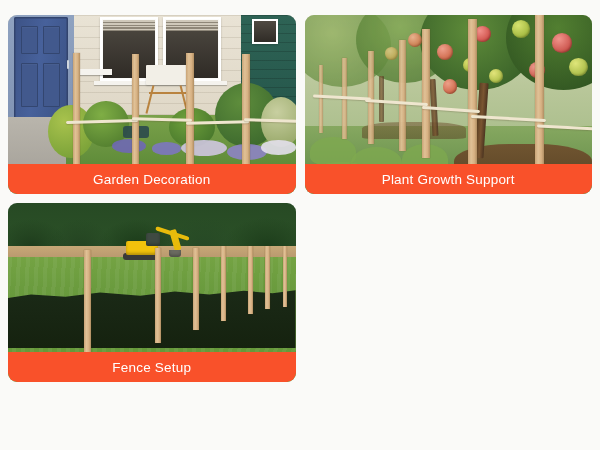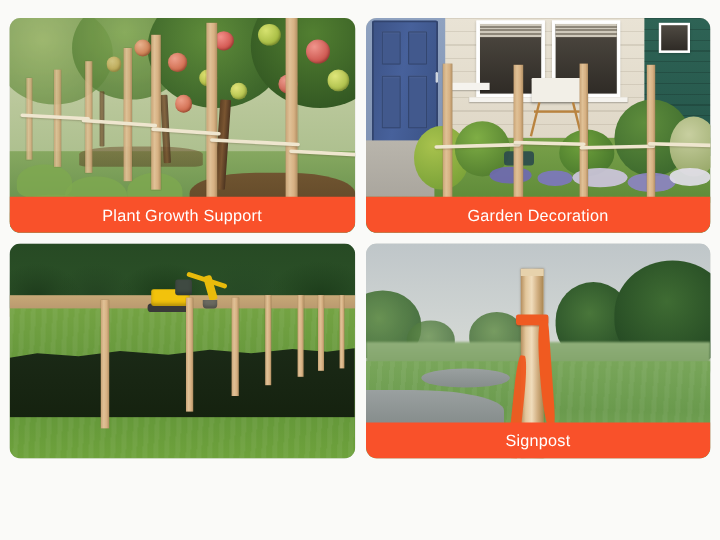--- a/index.html
+++ b/index.html
@@ -173,71 +173,20 @@
 </head>
 <body>
 
 <div class="page">
 
 
   <div class="grid">
 
     <div class="card">
       <div class="scene">
-        <div class="lay c2-bg"></div>
-
-        <div class="c2-canopy" style="left:-4%;top:-6%;width:34%;height:46%;background:radial-gradient(circle at 40% 35%,#8fae5a,#58803a);opacity:.75;"></div>
-        <div class="c2-canopy" style="left:18%;top:-10%;width:34%;height:48%;background:radial-gradient(circle at 45% 35%,#7da44e,#4c7433);opacity:.85;"></div>
-        <div class="c2-canopy" style="left:40%;top:-14%;width:40%;height:56%;background:radial-gradient(circle at 45% 40%,#5f8c3a,#2f5624);"></div>
-        <div class="c2-canopy" style="left:70%;top:-16%;width:40%;height:58%;background:radial-gradient(circle at 45% 40%,#527f31,#27491d);"></div>
-
-        <div class="lay c2-ground"></div>
-        <div class="c2-soil" style="left:52%;top:72%;width:48%;height:24%;"></div>
-        <div class="c2-soil" style="left:20%;top:60%;width:36%;height:9%;opacity:.5;"></div>
-
-        <div class="c2-trunk" style="left:60%;top:38%;width:3.2%;height:42%;transform:rotate(4deg);"></div>
-        <div class="c2-trunk" style="left:44%;top:36%;width:2.2%;height:32%;transform:rotate(-3deg);opacity:.85;"></div>
-        <div class="c2-trunk" style="left:26%;top:34%;width:1.6%;height:26%;opacity:.7;"></div>
-
-        <div class="c2-apple" style="left:59%;top:6%;width:6%;height:9%;background:radial-gradient(circle at 35% 30%,#f2908a,#c0362f);"></div>
-        <div class="c2-apple" style="left:72%;top:3%;width:6.5%;height:10%;background:radial-gradient(circle at 35% 30%,#d6e26f,#8ea82c);"></div>
-        <div class="c2-apple" style="left:86%;top:10%;width:7%;height:11%;background:radial-gradient(circle at 35% 30%,#f0958c,#bb3730);"></div>
-        <div class="c2-apple" style="left:92%;top:24%;width:6.5%;height:10%;background:radial-gradient(circle at 35% 30%,#dfe67a,#93ab33);"></div>
-        <div class="c2-apple" style="left:46%;top:16%;width:5.5%;height:9%;background:radial-gradient(circle at 35% 30%,#eea08c,#c25330);"></div>
-        <div class="c2-apple" style="left:36%;top:10%;width:5%;height:8%;background:radial-gradient(circle at 35% 30%,#e8b28e,#bd6331);"></div>
-        <div class="c2-apple" style="left:55%;top:24%;width:5%;height:8%;background:radial-gradient(circle at 35% 30%,#dde070,#94a82e);"></div>
-        <div class="c2-apple" style="left:64%;top:30%;width:5%;height:8%;background:radial-gradient(circle at 35% 30%,#e2e47a,#97ae33);"></div>
-        <div class="c2-apple" style="left:48%;top:36%;width:5%;height:8%;background:radial-gradient(circle at 35% 30%,#eda089,#c1502f);"></div>
-        <div class="c2-apple" style="left:28%;top:18%;width:4.5%;height:7%;background:radial-gradient(circle at 35% 30%,#e9d08e,#bf9a3b);opacity:.8;"></div>
-        <div class="c2-apple" style="left:78%;top:26%;width:5.5%;height:9%;background:radial-gradient(circle at 35% 30%,#eb9a8d,#bb4231);"></div>
-
-        <div class="c2-weed" style="left:2%;top:68%;width:16%;height:16%;"></div>
-        <div class="c2-weed" style="left:16%;top:74%;width:18%;height:18%;"></div>
-        <div class="c2-weed" style="left:34%;top:72%;width:16%;height:17%;"></div>
-        <div class="c2-weed" style="left:0%;top:82%;width:26%;height:18%;opacity:.8;"></div>
-
-        <div class="stake" style="left:5%;top:28%;width:1.5%;height:38%;opacity:.82;"></div>
-        <div class="stake" style="left:13%;top:24%;width:1.8%;height:45%;opacity:.86;"></div>
-        <div class="stake" style="left:22%;top:20%;width:2.1%;height:52%;opacity:.9;"></div>
-        <div class="stake" style="left:33%;top:14%;width:2.4%;height:62%;opacity:.94;"></div>
-        <div class="stake" style="left:41%;top:8%;width:2.7%;height:72%;"></div>
-        <div class="stake" style="left:57%;top:2%;width:3%;height:84%;"></div>
-        <div class="stake" style="left:80%;top:0%;width:3.4%;height:92%;"></div>
-
-        <div class="rope" style="left:3%;top:45%;width:20%;height:2.5px;transform:rotate(3deg);"></div>
-        <div class="rope" style="left:21%;top:48%;width:22%;height:2.5px;transform:rotate(4deg);"></div>
-        <div class="rope" style="left:41%;top:52%;width:20%;height:3px;transform:rotate(4deg);"></div>
-        <div class="rope" style="left:58%;top:57%;width:26%;height:3px;transform:rotate(3deg);"></div>
-        <div class="rope" style="left:81%;top:62%;width:21%;height:3px;transform:rotate(3deg);"></div>
-      </div>
-      <div class="caption">Plant Growth Support</div>
-    </div>
-
-    <div class="card">
-      <div class="scene">
         <div class="lay c1-sky"></div>
         <div class="lay c1-siding"></div>
         <div class="lay c1-green"></div>
         <div class="lay c1-wallL"></div>
         <div class="lay c1-door">
           <div class="c1-dpanel" style="left:14%;top:9%;width:30%;height:27%"></div>
           <div class="c1-dpanel" style="left:54%;top:9%;width:30%;height:27%"></div>
           <div class="c1-dpanel" style="left:14%;top:45%;width:30%;height:42%"></div>
           <div class="c1-dpanel" style="left:54%;top:45%;width:30%;height:42%"></div>
         </div>
@@ -286,20 +235,71 @@
         <div class="rope" style="left:20%;top:58.5%;width:25%;height:3px;transform:rotate(-1.6deg);"></div>
         <div class="rope" style="left:43%;top:57.5%;width:21%;height:3px;transform:rotate(1.4deg);"></div>
         <div class="rope" style="left:62%;top:59%;width:22%;height:3px;transform:rotate(-1.2deg);"></div>
         <div class="rope" style="left:82%;top:58%;width:20%;height:3px;transform:rotate(1.6deg);"></div>
       </div>
       <div class="caption">Garden Decoration</div>
     </div>
 
     <div class="card">
       <div class="scene">
+        <div class="lay c2-bg"></div>
+
+        <div class="c2-canopy" style="left:-4%;top:-6%;width:34%;height:46%;background:radial-gradient(circle at 40% 35%,#8fae5a,#58803a);opacity:.75;"></div>
+        <div class="c2-canopy" style="left:18%;top:-10%;width:34%;height:48%;background:radial-gradient(circle at 45% 35%,#7da44e,#4c7433);opacity:.85;"></div>
+        <div class="c2-canopy" style="left:40%;top:-14%;width:40%;height:56%;background:radial-gradient(circle at 45% 40%,#5f8c3a,#2f5624);"></div>
+        <div class="c2-canopy" style="left:70%;top:-16%;width:40%;height:58%;background:radial-gradient(circle at 45% 40%,#527f31,#27491d);"></div>
+
+        <div class="lay c2-ground"></div>
+        <div class="c2-soil" style="left:52%;top:72%;width:48%;height:24%;"></div>
+        <div class="c2-soil" style="left:20%;top:60%;width:36%;height:9%;opacity:.5;"></div>
+
+        <div class="c2-trunk" style="left:60%;top:38%;width:3.2%;height:42%;transform:rotate(4deg);"></div>
+        <div class="c2-trunk" style="left:44%;top:36%;width:2.2%;height:32%;transform:rotate(-3deg);opacity:.85;"></div>
+        <div class="c2-trunk" style="left:26%;top:34%;width:1.6%;height:26%;opacity:.7;"></div>
+
+        <div class="c2-apple" style="left:59%;top:6%;width:6%;height:9%;background:radial-gradient(circle at 35% 30%,#f2908a,#c0362f);"></div>
+        <div class="c2-apple" style="left:72%;top:3%;width:6.5%;height:10%;background:radial-gradient(circle at 35% 30%,#d6e26f,#8ea82c);"></div>
+        <div class="c2-apple" style="left:86%;top:10%;width:7%;height:11%;background:radial-gradient(circle at 35% 30%,#f0958c,#bb3730);"></div>
+        <div class="c2-apple" style="left:92%;top:24%;width:6.5%;height:10%;background:radial-gradient(circle at 35% 30%,#dfe67a,#93ab33);"></div>
+        <div class="c2-apple" style="left:46%;top:16%;width:5.5%;height:9%;background:radial-gradient(circle at 35% 30%,#eea08c,#c25330);"></div>
+        <div class="c2-apple" style="left:36%;top:10%;width:5%;height:8%;background:radial-gradient(circle at 35% 30%,#e8b28e,#bd6331);"></div>
+        <div class="c2-apple" style="left:55%;top:24%;width:5%;height:8%;background:radial-gradient(circle at 35% 30%,#dde070,#94a82e);"></div>
+        <div class="c2-apple" style="left:64%;top:30%;width:5%;height:8%;background:radial-gradient(circle at 35% 30%,#e2e47a,#97ae33);"></div>
+        <div class="c2-apple" style="left:48%;top:36%;width:5%;height:8%;background:radial-gradient(circle at 35% 30%,#eda089,#c1502f);"></div>
+        <div class="c2-apple" style="left:28%;top:18%;width:4.5%;height:7%;background:radial-gradient(circle at 35% 30%,#e9d08e,#bf9a3b);opacity:.8;"></div>
+        <div class="c2-apple" style="left:78%;top:26%;width:5.5%;height:9%;background:radial-gradient(circle at 35% 30%,#eb9a8d,#bb4231);"></div>
+
+        <div class="c2-weed" style="left:2%;top:68%;width:16%;height:16%;"></div>
+        <div class="c2-weed" style="left:16%;top:74%;width:18%;height:18%;"></div>
+        <div class="c2-weed" style="left:34%;top:72%;width:16%;height:17%;"></div>
+        <div class="c2-weed" style="left:0%;top:82%;width:26%;height:18%;opacity:.8;"></div>
+
+        <div class="stake" style="left:5%;top:28%;width:1.5%;height:38%;opacity:.82;"></div>
+        <div class="stake" style="left:13%;top:24%;width:1.8%;height:45%;opacity:.86;"></div>
+        <div class="stake" style="left:22%;top:20%;width:2.1%;height:52%;opacity:.9;"></div>
+        <div class="stake" style="left:33%;top:14%;width:2.4%;height:62%;opacity:.94;"></div>
+        <div class="stake" style="left:41%;top:8%;width:2.7%;height:72%;"></div>
+        <div class="stake" style="left:57%;top:2%;width:3%;height:84%;"></div>
+        <div class="stake" style="left:80%;top:0%;width:3.4%;height:92%;"></div>
+
+        <div class="rope" style="left:3%;top:45%;width:20%;height:2.5px;transform:rotate(3deg);"></div>
+        <div class="rope" style="left:21%;top:48%;width:22%;height:2.5px;transform:rotate(4deg);"></div>
+        <div class="rope" style="left:41%;top:52%;width:20%;height:3px;transform:rotate(4deg);"></div>
+        <div class="rope" style="left:58%;top:57%;width:26%;height:3px;transform:rotate(3deg);"></div>
+        <div class="rope" style="left:81%;top:62%;width:21%;height:3px;transform:rotate(3deg);"></div>
+      </div>
+      <div class="caption">Plant Growth Support</div>
+    </div>
+
+    <div class="card">
+      <div class="scene">
         <div class="lay c3-sky"></div>
         <div class="lay c3-trees"></div>
         <div class="lay c3-dirt"></div>
         <div class="lay c3-field"></div>
 
         <div class="c3-track" style="left:40%;top:28%;width:13%;height:4%;"></div>
         <div class="c3-exc" style="left:41%;top:21%;width:11%;height:8%;"></div>
         <div class="c3-exc" style="left:48%;top:17%;width:5%;height:7%;background:#3f4a42;"></div>
         <div class="c3-excArm" style="left:51%;top:13%;width:12%;height:2.5%;transform:rotate(18deg);"></div>
         <div class="c3-excArm" style="left:58%;top:15%;width:2.5%;height:12%;transform:rotate(-16deg);"></div>
@@ -308,41 +308,18 @@
         <div class="lay c3-silt"></div>
 
         <div class="stake" style="left:26.5%;top:26%;width:2.4%;height:60%;"></div>
         <div class="stake" style="left:51%;top:25%;width:2.2%;height:53%;"></div>
         <div class="stake" style="left:64.5%;top:25%;width:2%;height:46%;"></div>
         <div class="stake" style="left:74%;top:24%;width:1.9%;height:42%;"></div>
         <div class="stake" style="left:83.5%;top:24%;width:1.8%;height:38%;"></div>
         <div class="stake" style="left:89.5%;top:24%;width:1.7%;height:35%;"></div>
         <div class="stake" style="left:95.5%;top:24%;width:1.7%;height:34%;"></div>
       </div>
+      <div class="caption">Fence Setup</div>
     </div>
 
-    <div class="card">
-      <div class="scene">
-        <div class="lay c4-sky"></div>
-
-        <div class="c4-tree" style="left:-6%;top:22%;width:22%;height:32%;background:radial-gradient(circle at 45% 40%,#5e8b46,#2f5a2c);opacity:.9;"></div>
-        <div class="c4-tree" style="left:12%;top:36%;width:14%;height:18%;background:radial-gradient(circle at 45% 40%,#6a9450,#3a6331);opacity:.8;"></div>
-        <div class="c4-tree" style="left:30%;top:32%;width:16%;height:22%;background:radial-gradient(circle at 45% 40%,#68924e,#37602f);opacity:.85;"></div>
-        <div class="c4-tree" style="left:55%;top:18%;width:22%;height:36%;background:radial-gradient(circle at 45% 40%,#49763a,#1f4422);"></div>
-        <div class="c4-tree" style="left:72%;top:8%;width:34%;height:50%;background:radial-gradient(circle at 45% 38%,#3f6c33,#1a3c1d);"></div>
-
-        <div class="lay c4-far"></div>
-        <div class="lay c4-grass"></div>
-
-        <div class="c4-road" style="left:-4%;top:68%;width:44%;height:16%;border-radius:0 60% 0 0;"></div>
-        <div class="c4-road" style="left:16%;top:58%;width:26%;height:9%;border-radius:50%;"></div>
-
-        <div class="c4-post" style="left:45%;top:12%;width:6.5%;height:88%;"></div>
-        <div class="c4-postTop" style="left:45%;top:12%;width:6.5%;height:3%;"></div>
-        <div class="c4-band" style="left:43.5%;top:33%;width:9.5%;height:5%;"></div>
-        <div class="c4-tail" style="left:50.5%;top:36%;width:3.5%;height:50%;border-radius:40% 10% 20% 50%;transform:rotate(-4deg);"></div>
-        <div class="c4-tail" style="left:42.5%;top:52%;width:3%;height:48%;border-radius:30% 40% 10% 30%;transform:rotate(6deg);opacity:.95;"></div>
-      </div>
-      <div class="caption">Signpost</div>
-    </div>
 
   </div>
 </div>
 
 </body></html>

